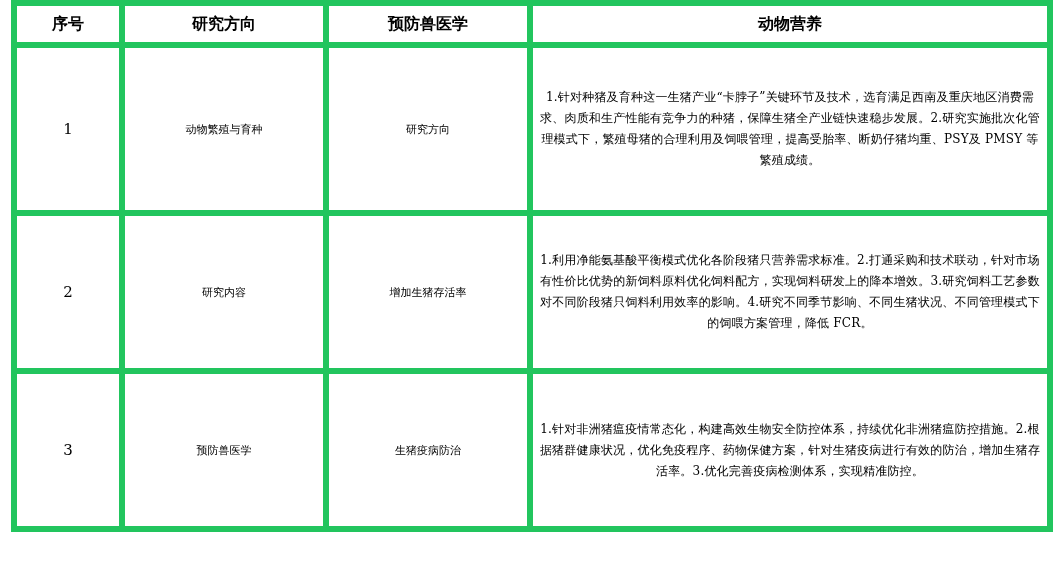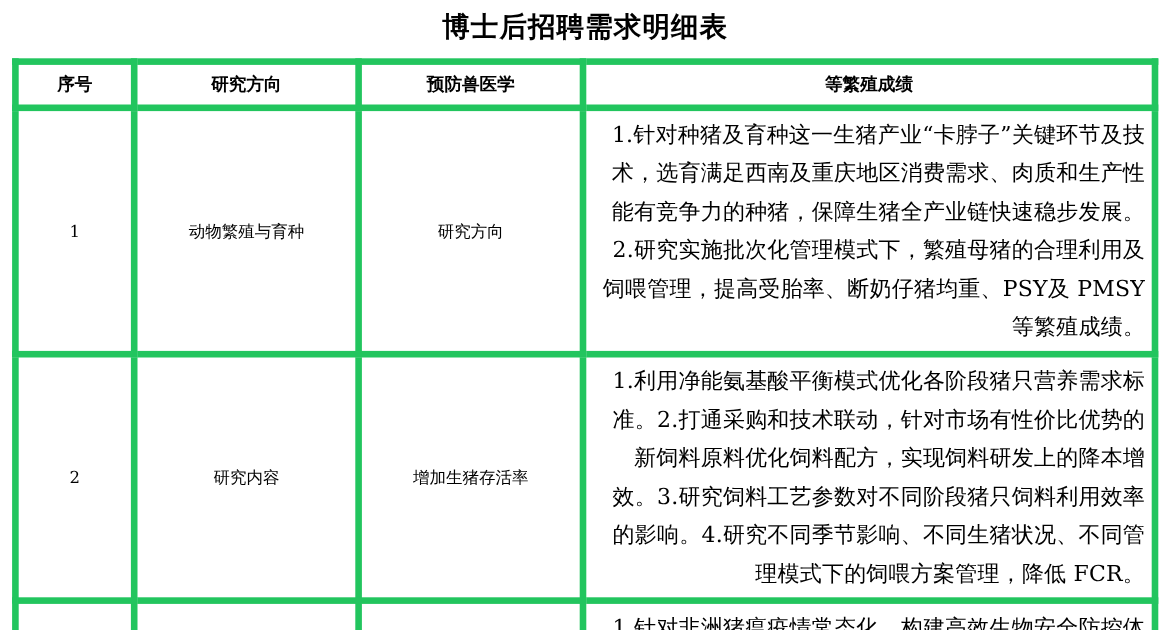--- a/index.html
+++ b/index.html
@@ -54,57 +54,56 @@
   col.c-seq { width: 108px; }
   col.c-field { width: 204px; }
   col.c-dir { width: 204px; }
   col.c-content { width: 520px; }
 
   td.seq-cell,
   td.field-cell,
   td.dir-cell {
     text-align: center;
     font-family: "DejaVu Serif", "Liberation Serif", serif;
-    font-size: 15px;
+    font-size: 11px;
   }
   td.seq-cell {
     font-size: 15px;
   }
   td.content-cell {
-    text-align: right;
+    text-align: center;
     font-family: "DejaVu Serif", "Liberation Serif", serif;
-    font-size: 20px;
+    font-size: 12px;
     line-height: 1.75;
     padding: 8px 10px;
     letter-spacing: 0.2px;
   }
   tr.row-1 td { height: 168px; }
   tr.row-2 td { height: 158px; }
   tr.row-3 td { height: 158px; }
 </style>
 </head>
 <body>
 
 <div class="page">
 
-  <div class="doc-title">博士后招聘需求明细表</div>
 
   <table class="req-table">
     <colgroup>
       <col class="c-seq">
       <col class="c-field">
       <col class="c-dir">
       <col class="c-content">
     </colgroup>
     <thead>
       <tr>
         <th>序号</th>
         <th>研究方向</th>
         <th>预防兽医学</th>
-        <th>等繁殖成绩</th>
+        <th>动物营养</th>
       </tr>
     </thead>
     <tbody>
       <tr class="row-1">
         <td class="seq-cell">1</td>
         <td class="field-cell">动物繁殖与育种</td>
         <td class="dir-cell">研究方向</td>
         <td class="content-cell">1.针对种猪及育种这一生猪产业“卡脖子”关键环节及技术，选育满足西南及重庆地区消费需求、肉质和生产性能有竞争力的种猪，保障生猪全产业链快速稳步发展。2.研究实施批次化管理模式下，繁殖母猪的合理利用及饲喂管理，提高受胎率、断奶仔猪均重、PSY及 PMSY 等繁殖成绩。</td>
       </tr>
       <tr class="row-2">

